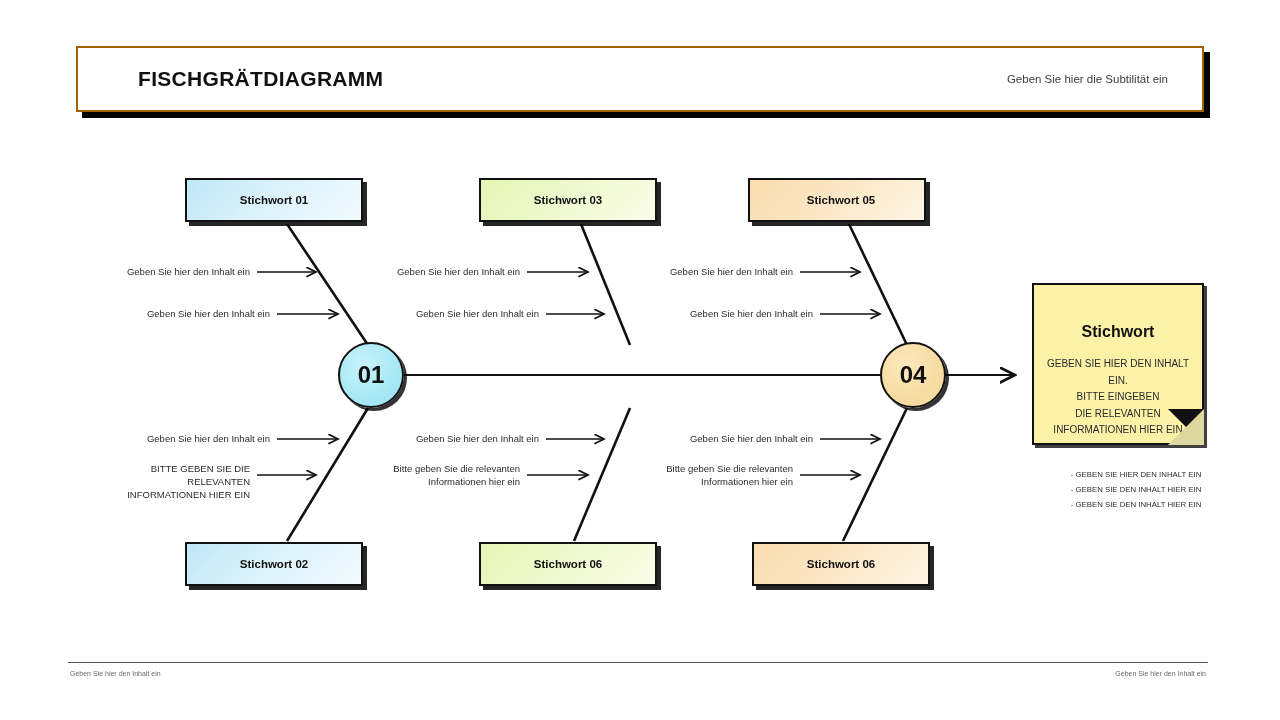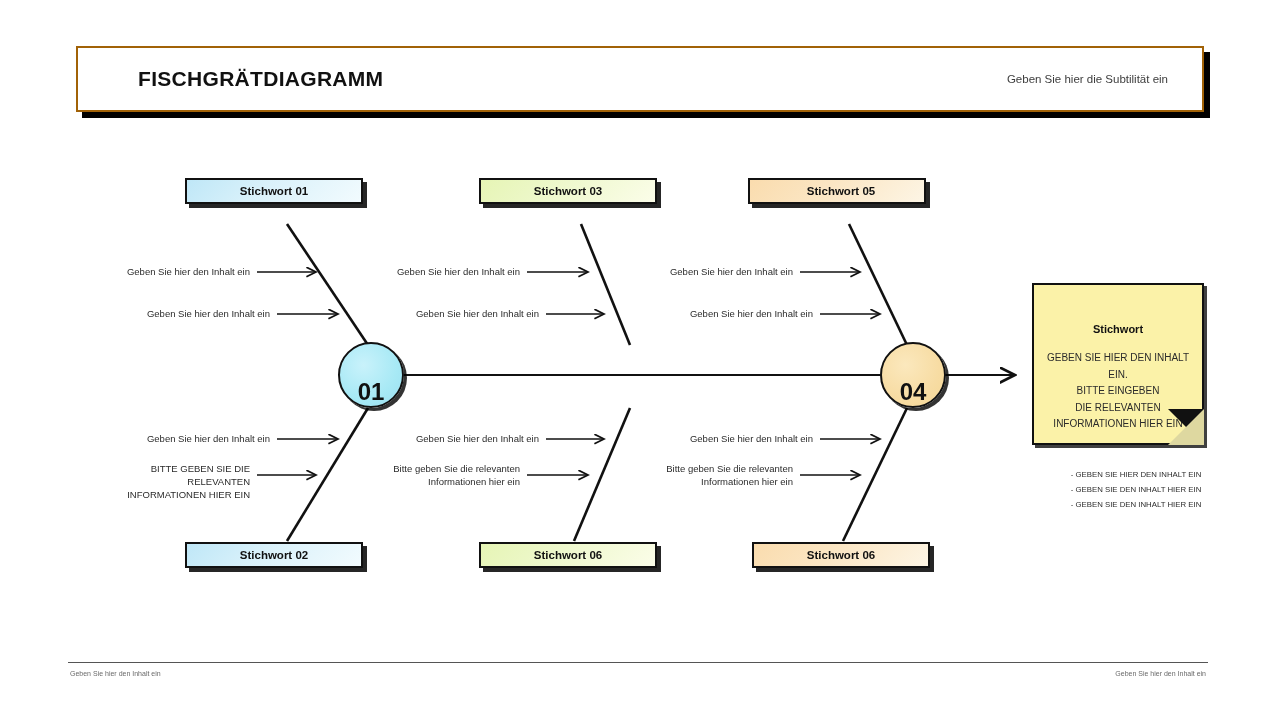--- a/index.html
+++ b/index.html
@@ -62,21 +62,21 @@
     left: 0;
     top: 0;
     width: 1280px;
     height: 720px;
   }
 
   
   .cat-box {
     position: absolute;
     width: 178px;
-    height: 26px;
+    height: 44px;
     border: 2.5px solid #111111;
     box-shadow: 4px 4px 0 rgba(0,0,0,0.85);
     box-sizing: border-box;
     display: flex;
     align-items: center;
     justify-content: center;
     font-size: 11.5px;
     font-weight: bold;
     color: #111111;
     text-align: right;
@@ -88,21 +88,21 @@
   
   .node-circle {
     position: absolute;
     width: 66px;
     height: 66px;
     border-radius: 50%;
     border: 2.5px solid #111111;
     box-shadow: 3px 3px 0 rgba(0,0,0,0.8);
     box-sizing: border-box;
     display: flex;
-    align-items: flex-end;
+    align-items: center;
     justify-content: center;
     font-size: 24px;
     font-weight: bold;
     color: #111111;
   }
   .circ-blue   { background: radial-gradient(circle at 38% 34%, #c9f2fb 0%, #a7e9f5 60%, #9adff0 100%); }
   .circ-green  { background: radial-gradient(circle at 38% 34%, #edf9b8 0%, #e3f59a 60%, #dcf291 100%); }
   .circ-orange { background: radial-gradient(circle at 38% 34%, #fbe8bd 0%, #f7dca3 60%, #f5d795 100%); }
 
   
@@ -128,21 +128,21 @@
     box-shadow: 3px 3px 0 rgba(0,0,0,0.75);
   }
   #sticky-note-inner {
     position: absolute;
     left: 0; top: 0; right: 0; bottom: 0;
     padding: 38px 12px 0 12px;
     box-sizing: border-box;
     text-align: center;
   }
   #sticky-title {
-    font-size: 11px;
+    font-size: 16px;
     font-weight: bold;
     color: #111111;
     margin-bottom: 15px;
   }
   #sticky-body {
     font-size: 10px;
     color: #2b2b2b;
     line-height: 1.65;
     white-space: pre-line;
   }

